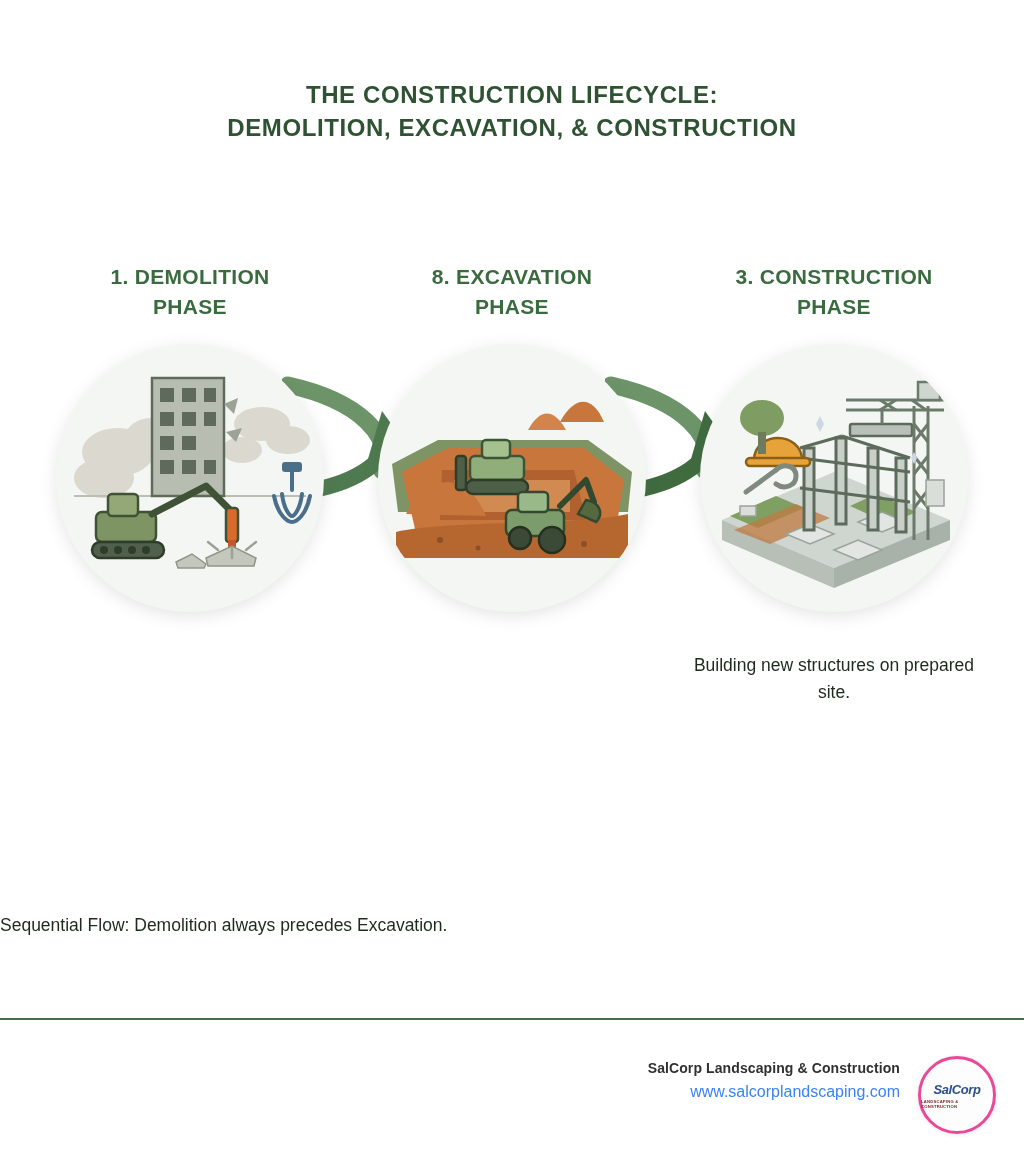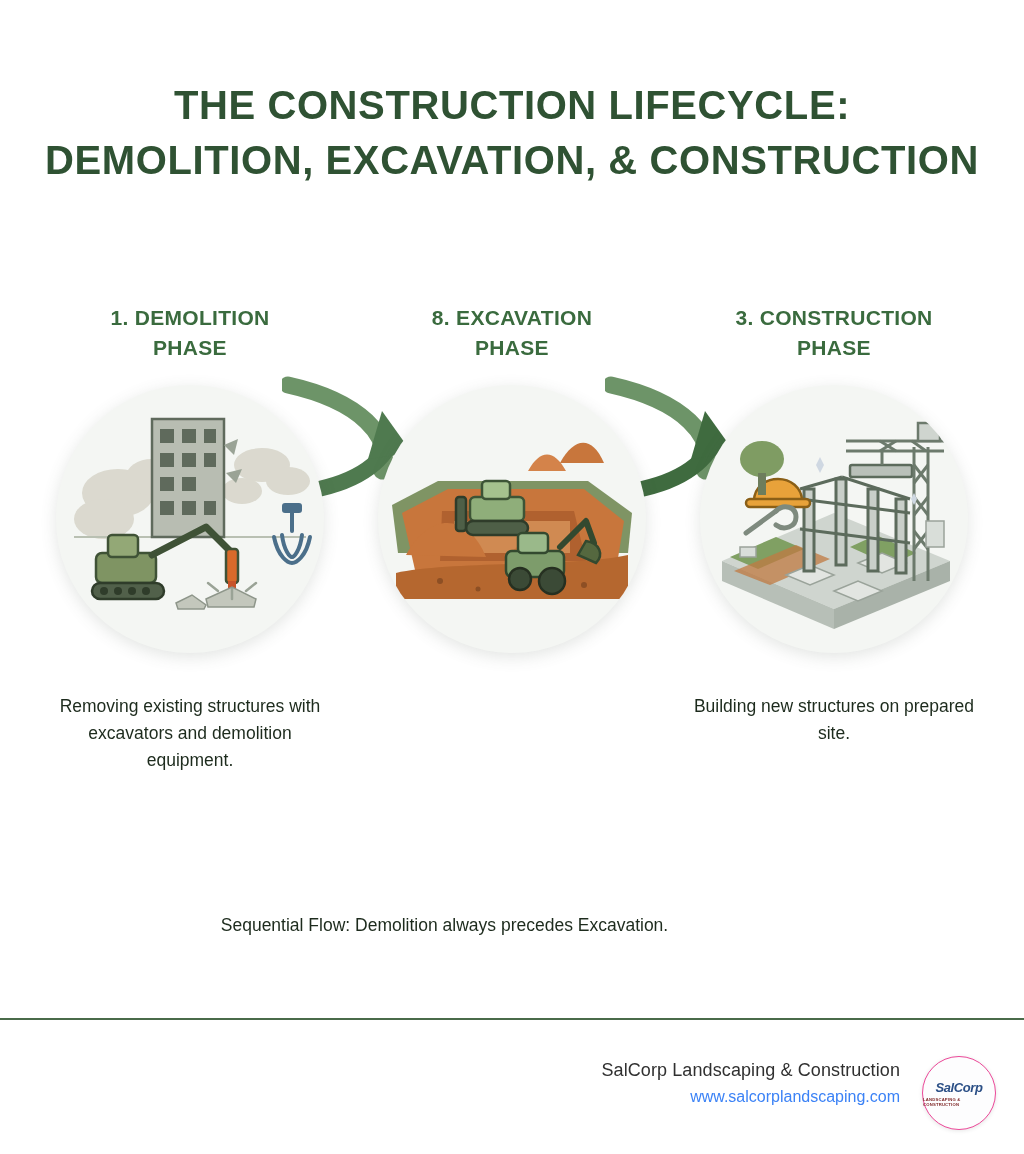--- a/index.html
+++ b/index.html
@@ -23,36 +23,35 @@
 
   
   .title-block {
     position: absolute;
     top: 78px;
     left: 0;
     width: 1024px;
     text-align: center;
   }
   .title-line {
-    font-size: 40px;
+    font-size: 24px;
     font-weight: bold;
     letter-spacing: 0.6px;
     color: #2f5233;
     line-height: 1.38;
   }
 
   
   .phases {
     position: absolute;
     top: 262px;
     left: 40px;
     width: 944px;
     display: flex;
     justify-content: space-between;
-    margin-top: 41px;
   }
   .phase {
     width: 300px;
     display: flex;
     flex-direction: column;
     align-items: center;
   }
   .phase-heading {
     font-size: 21px;
     font-weight: bold;
@@ -97,21 +96,21 @@
   }
   .arrow-1 { left: 282px; top: 375px; }
   .arrow-2 { left: 605px; top: 375px; }
 
   
   .footnote {
     position: absolute;
     top: 915px;
     left: 0;
     width: 889px;
-    text-align: center;
+    text-align: left;
     font-size: 17.5px;
     color: #1d2b1d;
   }
 
   
   .footer-rule {
     position: absolute;
     left: 0;
     top: 1018px;
     width: 1024px;
@@ -125,39 +124,39 @@
     width: 1024px;
     height: 90px;
   }
   .footer-text {
     position: absolute;
     right: 124px;
     top: 8px;
     text-align: right;
   }
   .brand {
-    font-size: 18px;
-    font-weight: normal;
+    font-size: 14px;
+    font-weight: bold;
     color: #303030;
     letter-spacing: 0.1px;
   }
   .site {
     margin-top: 7px;
     font-size: 16px;
     color: #3b82f6;
   }
   .logo {
     position: absolute;
     right: 28px;
     top: 4px;
     width: 72px;
     height: 72px;
     border-radius: 50%;
     background: #fdfdfe;
-    border: 1px solid #ec4899;
+    border: 3px solid #ec4899;
     box-shadow: 0 1px 4px rgba(0,0,0,0.10);
     display: flex;
     flex-direction: column;
     align-items: center;
     justify-content: center;
   }
   .logo-main {
     font-size: 13px;
     font-weight: bold;
     font-style: italic;
@@ -269,21 +268,20 @@
             <g stroke="#4b6f8a" stroke-width="4" fill="none" stroke-linecap="round">
               <line x1="236" y1="128" x2="236" y2="146"></line>
               <path d="M218,152 C222,172 232,178 236,178 C240,178 250,172 254,152"></path>
               <path d="M226,150 C228,166 234,172 236,172"></path>
               <path d="M246,150 C244,166 238,172 236,172"></path>
             </g>
             <rect x="226" y="118" width="20" height="10" rx="3" fill="#4b6f8a"></rect>
           </svg>
         </div>
       </div>
-      <div class="caption">Removing existing structures with excavators and demolition equipment.</div>
     </div>
 
     <div class="phase">
       <div class="phase-heading">
         <div>8. EXCAVATION</div>
         <div>PHASE</div>
       </div>
       <div class="circle-wrap">
         <div class="circle">
           <svg width="268" height="268" viewBox="0 0 268 268">

